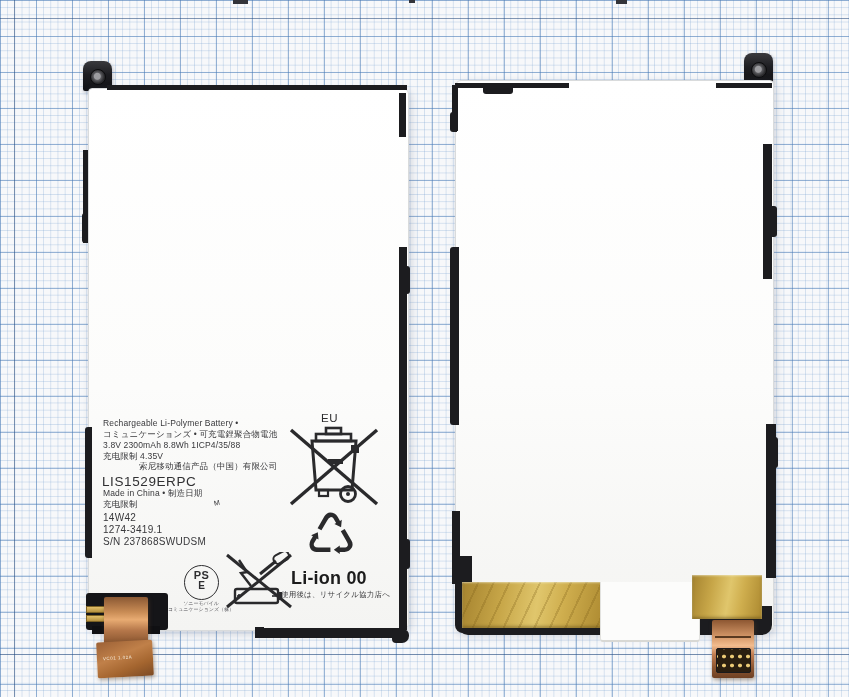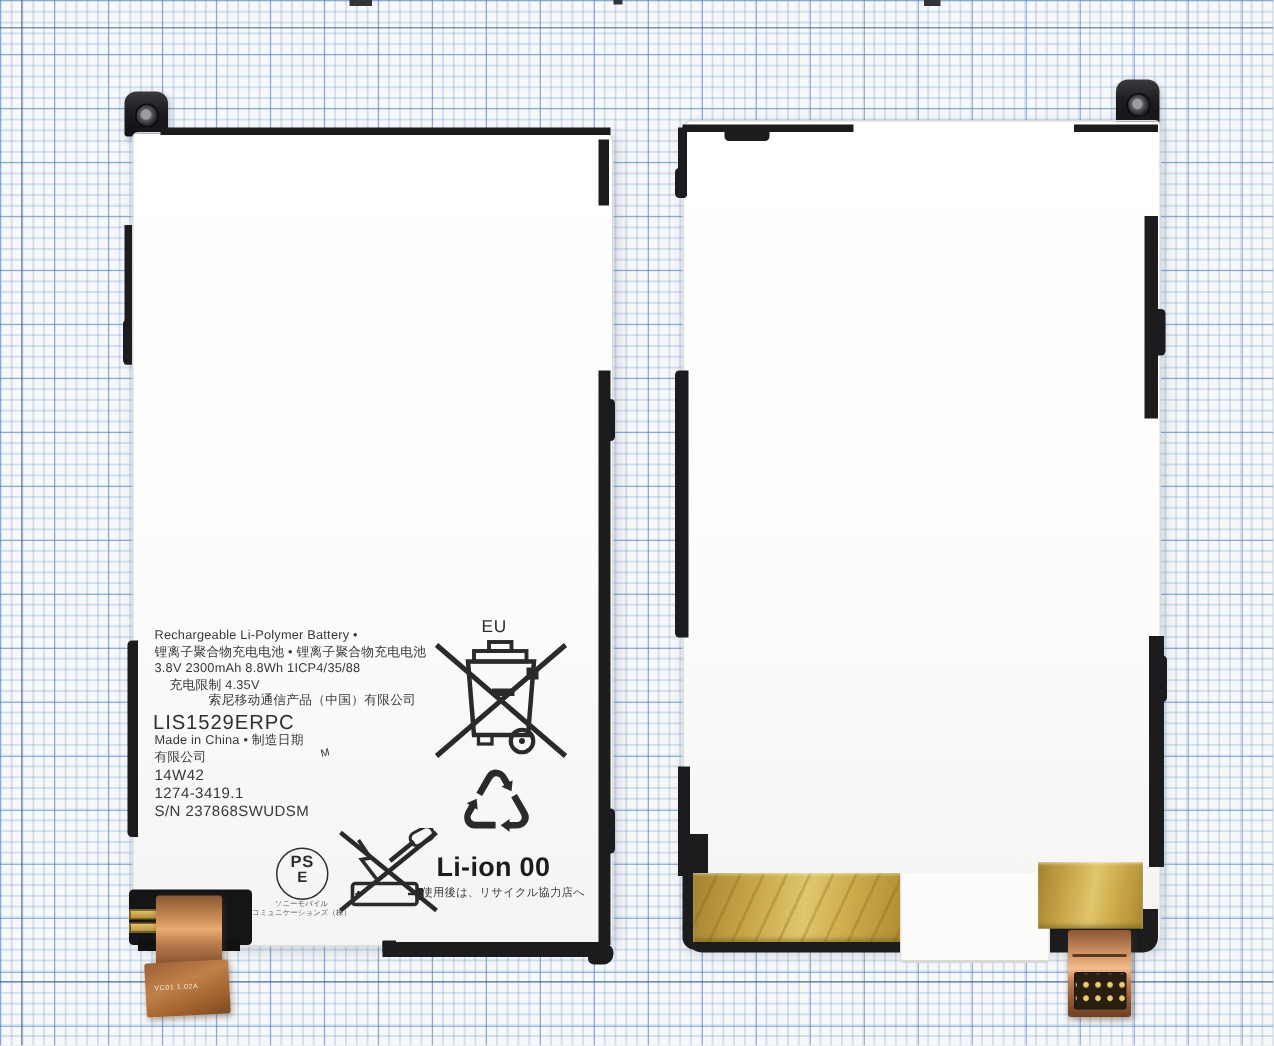--- a/index.html
+++ b/index.html
@@ -106,28 +106,28 @@
     <div class="blk" style="left:404px;top:266px;width:6px;height:28px;border-radius:0 3px 3px 0;"></div>
     <div class="blk" style="left:404px;top:539px;width:6px;height:30px;border-radius:0 3px 3px 0;"></div>
     <div class="blk" style="left:83px;top:150px;width:5px;height:93px;"></div>
     <div class="blk" style="left:82px;top:213px;width:6px;height:30px;border-radius:3px 0 0 3px;"></div>
     <div class="blk" style="left:85px;top:427px;width:7px;height:131px;border-radius:3px 0 0 3px;"></div>
     <div class="blk" style="left:255px;top:628px;width:145px;height:10px;"></div>
     <div class="blk" style="left:255px;top:627px;width:9px;height:8px;"></div>
     <div class="blk" style="left:392px;top:629px;width:17px;height:14px;border-radius:3px 6px 7px 4px;"></div>
 
     <div class="lbl f8" style="left:103px;top:418px;">Rechargeable Li-Polymer Battery •</div>
-    <div class="lbl f8" style="left:103px;top:429px;">锂离子聚合物充电电池 • 锂离子聚合物充电电池</div>
+    <div class="lbl f8" style="left:103px;top:429px;">コミュニケーションズ • 可充電鋰聚合物電池</div>
     <div class="lbl f8" style="left:103px;top:440px;">3.8V 2300mAh 8.8Wh 1ICP4/35/88</div>
-    <div class="lbl f8" style="left:113px;top:451px;">充电限制  4.35V</div>
+    <div class="lbl f8" style="left:103px;top:451px;">充电限制  4.35V</div>
     <div class="lbl model" style="left:102px;top:474px;">LIS1529ERPC</div>
     <div class="lbl f8" style="left:103px;top:461px;margin-left:36px;">索尼移动通信产品（中国）有限公司</div>
     <div class="lbl f8" style="left:103px;top:488px;">Made in China • 制造日期</div>
     <div class="lbl f8" style="left:103px;top:499px;"></div>
-    <div class="lbl f8" style="left:103px;top:499px;">有限公司</div>
+    <div class="lbl f8" style="left:103px;top:499px;">充电限制</div>
     <div class="lbl f10" style="left:103px;top:512px;">14W42</div>
     <div class="lbl f10" style="left:103px;top:524px;">1274-3419.1</div>
     <div class="lbl f10" style="left:103px;top:536px;">S/N 237868SWUDSM</div>
     <div class="hand" style="left:214px;top:499px;">M</div>
 
     <div class="lbl eu" style="left:321px;top:412px;">EU</div>
     <div class="abs" style="left:289px;top:423px;">
       <svg width="90" height="86" viewBox="0 0 90 86" fill="none" stroke="#2a2a2c">
         <rect x="37" y="5" width="15" height="6" stroke-width="2.6"></rect>
         <rect x="27" y="11" width="35" height="7" stroke-width="2.6"></rect>

